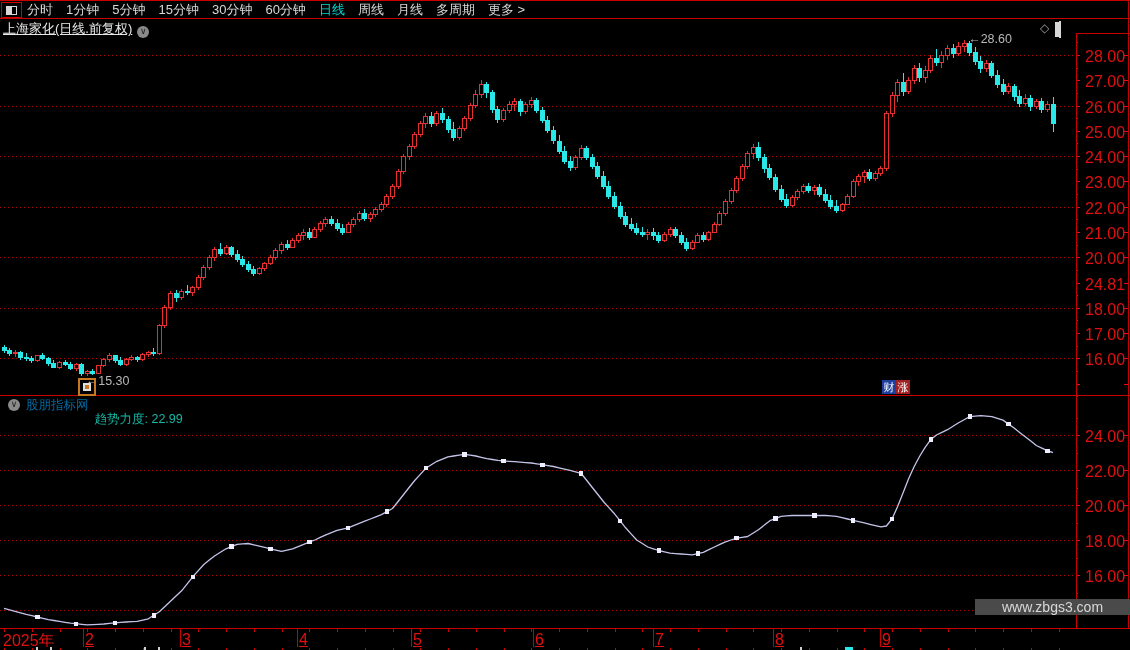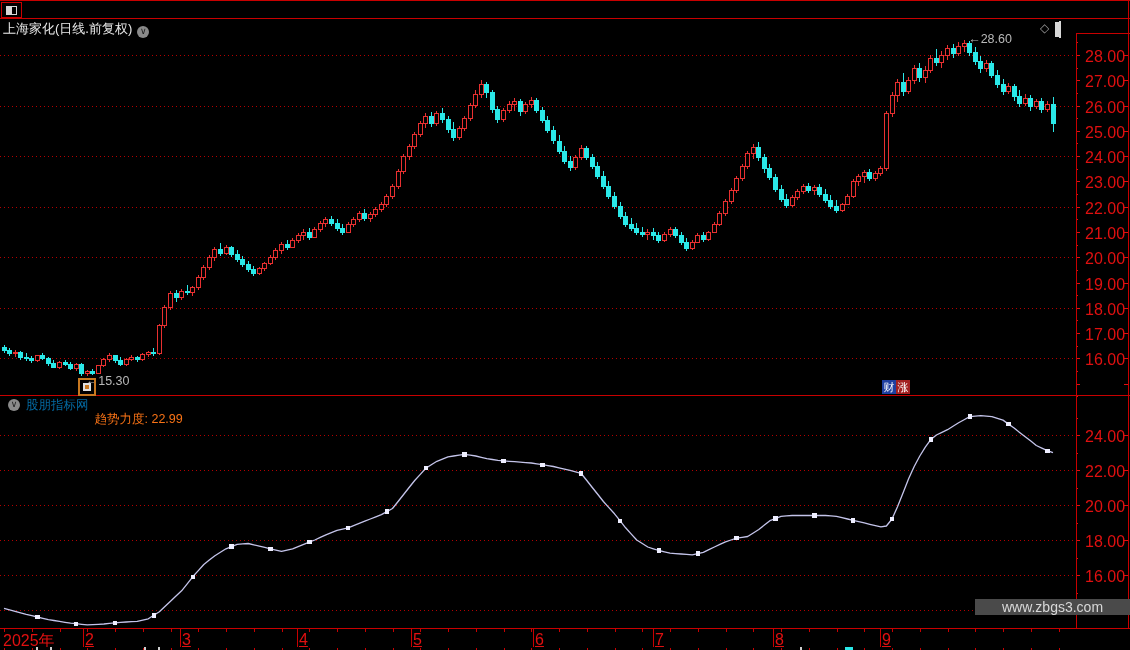--- a/index.html
+++ b/index.html
@@ -15,21 +15,21 @@
   .split-icon.right::after{left:auto;right:0;}
   .tb-left{position:absolute;left:27px;top:0;height:17px;display:flex;align-items:center;gap:13px;
            color:#d8d8d8;font-size:13px;white-space:nowrap;}
   .tb-left .tab{cursor:default;}
   .tb-left .active{color:#00d8d8;}
   .tb-right{position:absolute;right:1px;top:0;height:17px;display:flex;align-items:stretch;
             color:#e8e8e8;font-size:13px;}
   .tb-right .item{display:flex;align-items:center;padding:0 6px;border-left:1px solid #c80000;white-space:nowrap;}
   
   .titlebar{position:absolute;left:0;top:20px;width:1130px;height:15px;color:#e8e8e8;font-size:13px;}
-  .titlebar .ttl{position:absolute;left:3px;top:0;}
+  .titlebar .ttl{position:absolute;left:3px;top:0;text-decoration:underline;}
   .chev-circle{display:inline-block;width:12px;height:12px;border-radius:50%;background:#8a8a8a;
                color:#1a1a1a;font-size:9px;line-height:11px;text-align:center;vertical-align:-1px;margin-left:5px;}
   .ttl-diamond{position:absolute;left:1040px;top:1px;color:#9a9a9a;font-size:12px;}
   .ttl-split{position:absolute;left:1059px;top:2px;}
   
   #main-chart{position:absolute;left:0;top:35px;width:1076px;height:361px;}
   #ind-chart{position:absolute;left:0;top:396px;width:1076px;height:233px;}
   .ind-header{position:absolute;left:3px;top:2px;height:14px;font-size:12.5px;display:flex;gap:6px;align-items:center;z-index:5;}
   .ind-src{color:#0369a1;}
   
@@ -65,20 +65,33 @@
   svg{position:absolute;left:0;top:0;shape-rendering:crispEdges;}
 </style>
 </head>
 <body>
 
 <div class="screen">
 
   <div class="topbar">
     <div class="tb-iconbox">
       <div class="split-icon"></div>
+    </div>
+    <div class="tb-left">
+      <span class="tab">分时</span>
+      <span class="tab">1分钟</span>
+      <span class="tab">5分钟</span>
+      <span class="tab">15分钟</span>
+      <span class="tab">30分钟</span>
+      <span class="tab">60分钟</span>
+      <span class="tab active">日线</span>
+      <span class="tab">周线</span>
+      <span class="tab">月线</span>
+      <span class="tab">多周期</span>
+      <span class="tab">更多 &gt;</span>
     </div>
   </div>
 
   <div class="titlebar">
     <span class="ttl"><span>上海家化(日线.前复权)</span><span class="chev-circle">∨</span></span>
     <span class="ttl-diamond">◇</span>
     <span class="ttl-split">
       <span class="split-icon right"></span>
     </span>
   </div>
@@ -481,21 +494,21 @@
     <span class="nb-red">涨</span>
   </div>
   <div class="sq-marker">
     <div class="inner"></div>
   </div>
 
   <div id="ind-chart">
     <div class="ind-header">
       <span class="chev-circle">∨</span>
       <span class="ind-src">股朋指标网</span>
-      <span class="ind-val" id="ind-val" style="color: #f97316; margin-top: 28px;">趋势力度: 22.99</span>
+      <span class="ind-val" id="ind-val" style="color: #14b8a6; margin-top: 28px;">趋势力度: 22.99</span>
     </div>
     <svg id="ind-svg" width="1076" height="233">
         <line x1="0" x2="1076" y1="39.5" y2="39.5" stroke="#b40000" stroke-width="1" stroke-dasharray="1,3"></line>
         <line x1="0" x2="1076" y1="74.5" y2="74.5" stroke="#b40000" stroke-width="1" stroke-dasharray="1,3"></line>
         <line x1="0" x2="1076" y1="109.5" y2="109.5" stroke="#b40000" stroke-width="1" stroke-dasharray="1,3"></line>
         <line x1="0" x2="1076" y1="144.5" y2="144.5" stroke="#b40000" stroke-width="1" stroke-dasharray="1,3"></line>
         <line x1="0" x2="1076" y1="179.5" y2="179.5" stroke="#b40000" stroke-width="1" stroke-dasharray="1,3"></line>
         <line x1="0" x2="1076" y1="214.5" y2="214.5" stroke="#b40000" stroke-width="1" stroke-dasharray="1,3"></line>
         <path d="M4.0,212.3L9.6,213.8L15.1,215.3L20.6,216.8L26.2,218.4L31.8,219.7L37.3,221.0L42.9,222.3L48.4,223.6L53.9,224.5L59.5,225.4L65.0,226.3L70.6,227.1L76.1,227.7L81.7,228.3L87.3,228.9L92.8,228.6L98.3,228.3L103.9,228.0L109.5,227.4L115.0,226.8L120.5,226.3L126.1,226.0L131.6,225.7L137.2,225.4L142.8,224.1L148.3,222.8L153.8,219.3L159.4,215.8L164.9,210.5L170.5,205.3L176.0,200.0L181.6,194.8L187.2,187.8L192.7,180.8L198.3,174.6L203.8,168.5L209.3,164.1L214.9,159.7L220.4,156.3L226.0,152.8L231.5,150.6L237.1,148.4L242.7,147.9L248.2,147.5L253.8,148.8L259.3,150.1L264.8,151.4L270.4,152.8L275.9,154.1L281.5,155.4L287.1,154.1L292.6,152.8L298.1,150.6L303.7,148.4L309.3,146.2L314.8,144.0L320.3,141.4L325.9,138.8L331.4,136.6L337.0,134.4L342.6,133.1L348.1,131.8L353.6,129.6L359.2,127.4L364.8,125.2L370.3,123.0L375.8,120.8L381.4,118.6L386.9,115.6L392.5,112.5L398.1,105.5L403.6,98.5L409.1,91.5L414.7,84.5L420.3,78.4L425.8,72.2L431.3,68.7L436.9,65.3L442.4,63.1L448.0,60.9L453.6,60.0L459.1,59.1L464.6,58.3L470.2,59.1L475.8,60.0L481.3,61.3L486.8,62.6L492.4,63.5L497.9,64.4L503.5,64.8L509.1,65.3L514.6,65.7L520.1,66.1L525.7,66.6L531.3,67.0L536.8,67.9L542.4,68.7L547.9,69.6L553.4,70.5L559.0,71.8L564.5,73.1L570.1,74.4L575.6,75.8L581.2,77.5L586.8,84.5L592.3,91.5L597.9,98.5L603.4,105.5L608.9,111.6L614.5,117.8L620.0,124.7L625.6,131.8L631.1,137.9L636.7,144.0L642.3,147.5L647.8,151.0L653.4,152.8L658.9,154.5L664.4,155.8L670.0,157.1L675.5,157.6L681.1,158.0L686.6,158.4L692.2,158.9L697.8,157.6L703.3,156.3L708.9,153.6L714.4,151.0L719.9,148.4L725.5,145.8L731.0,144.0L736.6,142.2L742.1,141.4L747.7,140.5L753.3,137.0L758.8,133.5L764.4,129.1L769.9,124.7L775.4,122.6L781.0,120.4L786.5,119.9L792.1,119.5L797.6,119.5L803.2,119.5L808.8,119.5L814.3,119.5L819.9,119.5L825.4,119.5L830.9,119.9L836.5,120.4L842.0,121.7L847.6,123.0L853.1,124.3L858.7,125.6L864.3,126.9L869.8,128.3L875.4,129.6L880.9,130.9L886.4,130.0L892.0,123.0L897.5,110.8L903.1,96.8L908.6,82.8L914.2,70.5L919.8,60.0L925.3,51.2L930.9,43.4L936.4,39.0L941.9,36.4L947.5,33.7L953.0,30.3L958.6,26.8L964.1,23.7L969.7,20.6L975.3,20.2L980.8,19.7L986.4,20.2L991.9,20.6L997.4,22.4L1003.0,24.1L1008.5,28.1L1014.1,32.0L1019.6,36.4L1025.2,40.8L1030.8,45.1L1036.3,49.5L1041.8,52.1L1047.4,54.7L1053.0,56.7" fill="none" stroke="#c4c4ea" stroke-width="1.3" stroke-linejoin="round" shape-rendering="auto"></path>
         <rect x="35.1" y="218.8" width="4.4" height="4.4" fill="#eeeeff"></rect>
@@ -531,21 +544,21 @@
   <div id="main-axis">
       <div class="axlabel" style="top:13px;">28.00</div>
       <div class="axlabel" style="top:38px;">27.00</div>
       <div class="axlabel" style="top:64px;">26.00</div>
       <div class="axlabel" style="top:89px;">25.00</div>
       <div class="axlabel" style="top:114px;">24.00</div>
       <div class="axlabel" style="top:139px;">23.00</div>
       <div class="axlabel" style="top:165px;">22.00</div>
       <div class="axlabel" style="top:190px;">21.00</div>
       <div class="axlabel" style="top:215px;">20.00</div>
-      <div class="axlabel" style="top:241px;">19.00</div>
+      <div class="axlabel" style="top:241px;">24.81</div>
       <div class="axlabel" style="top:266px;">18.00</div>
       <div class="axlabel" style="top:291px;">17.00</div>
       <div class="axlabel" style="top:316px;">16.00</div>
       <div class="tick" style="left:0;top:7px;width:2px;"></div>
       <div class="tick" style="left:0;top:20px;width:4px;"></div>
       <div class="tick" style="left:48px;top:20px;width:4px;"></div>
       <div class="tick" style="left:0;top:33px;width:2px;"></div>
       <div class="tick" style="left:0;top:45px;width:4px;"></div>
       <div class="tick" style="left:48px;top:45px;width:4px;"></div>
       <div class="tick" style="left:0;top:58px;width:2px;"></div>

